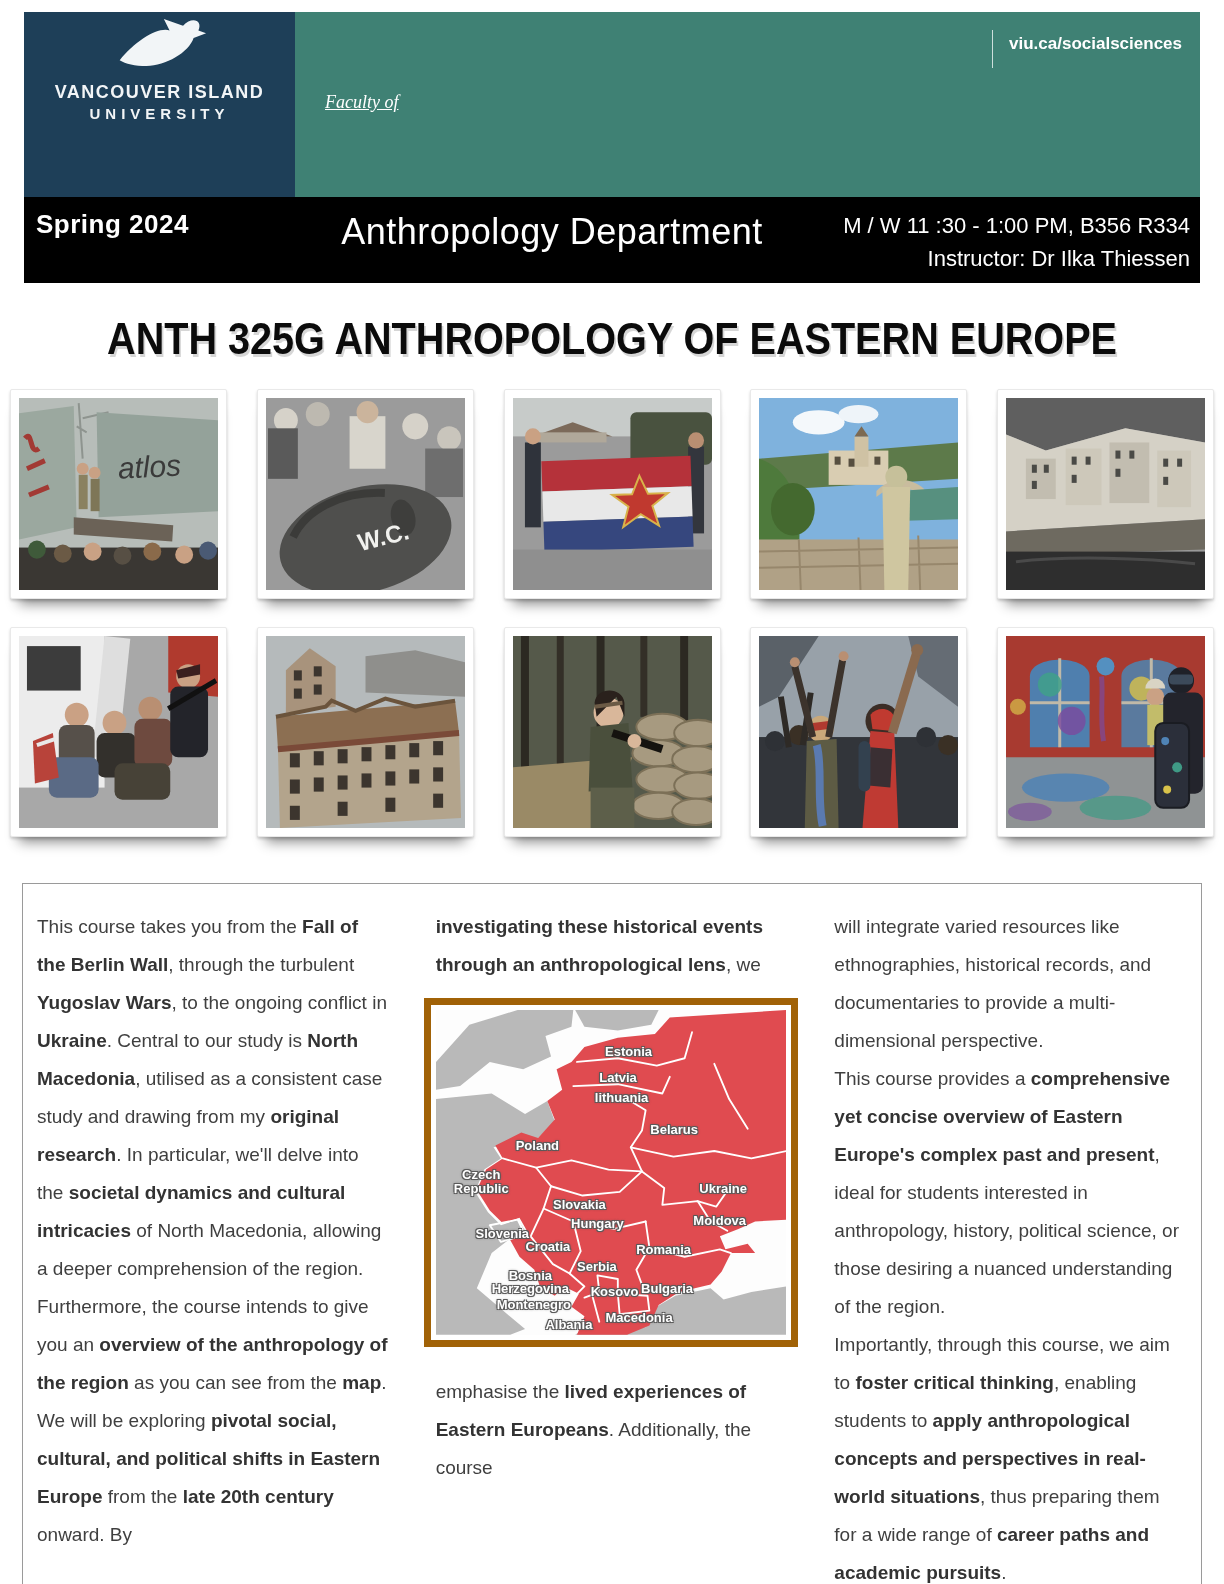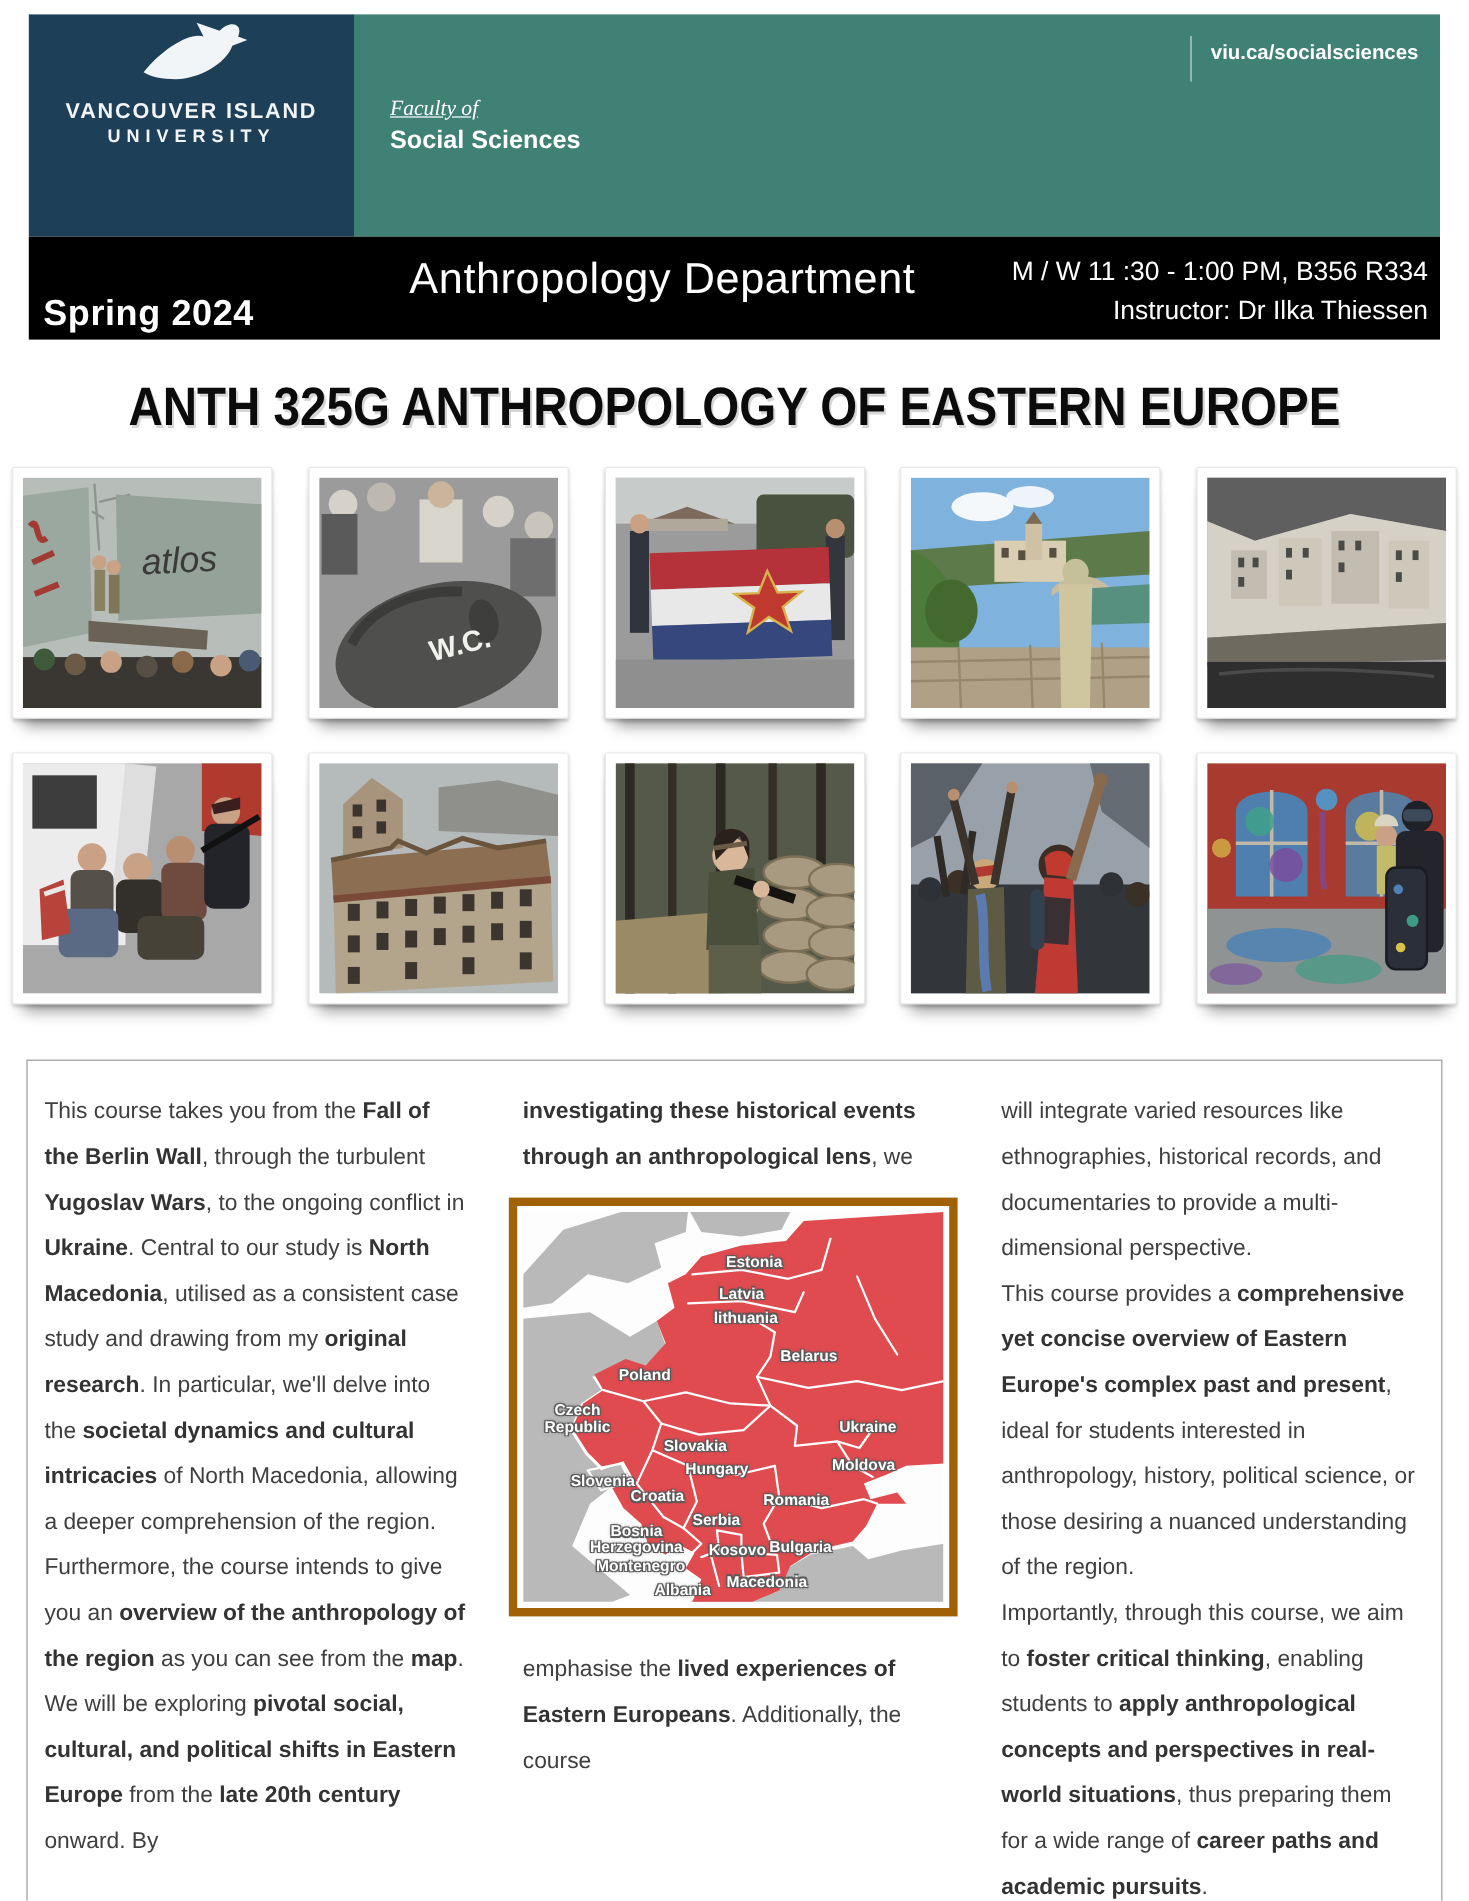--- a/index.html
+++ b/index.html
@@ -13,21 +13,21 @@
   .viu-logo{width:96px;height:58px;margin-bottom:10px;}
   .viu-name{color:#f2f5f7;text-align:center;line-height:1.35;}
   .viu-name .l1{font-size:18px;font-weight:bold;letter-spacing:1.5px;}
   .viu-name .l2{font-size:15px;font-weight:bold;letter-spacing:5px;}
   .teal-block{flex:1;background:#3f8174;position:relative;display:flex;flex-direction:column;justify-content:center;padding-left:30px;color:#fff;}
   .faculty-of{font-family:"Liberation Serif",serif;font-style:italic;font-size:18px;margin-bottom:4px;text-decoration:underline;}
   .faculty-name{font-size:21px;font-weight:bold;}
   .site-link{position:absolute;top:18px;right:18px;border-left:1px solid rgba(255,255,255,.75);padding:4px 0 14px 16px;font-size:17px;font-weight:bold;color:#fff;}
 
   .black-bar{background:#000;height:86px;display:flex;color:#fff;padding-top:12px;box-sizing:border-box;}
-  .term{flex:0 0 250px;padding-left:12px;font-size:30px;font-weight:bold;letter-spacing:.5px;margin-top:36px;}
+  .term{flex:0 0 250px;padding-left:12px;font-size:26px;font-weight:bold;letter-spacing:.5px;}
   .dept{flex:1;text-align:center;font-size:36px;font-weight:400;letter-spacing:.5px;padding-top:2px;}
   .sched-wrap{flex:0 0 372px;text-align:right;padding-right:10px;font-size:22px;line-height:1.5;}
 
   
   .course-title{margin:30px 0 0 0;text-align:center;font-size:45px;font-weight:900;color:#0b0b0b;
     transform:scaleX(.88);transform-origin:50% 50%;letter-spacing:0px;
     text-shadow:2px 3px 0 rgba(0,0,0,.16);}
 
   
   .photo-row{display:flex;justify-content:space-between;padding:0 10px;}
@@ -62,21 +62,20 @@
         <svg class="viu-logo" viewBox="0 0 100 60">
           <path fill="#f2f5f7" d="M8,50 C24,30 48,15 60,19 L54,7 L74,14 C83,4 95,8 90,19 L98,22 L85,27 C80,42 56,56 36,56 C24,56 14,54 8,50 Z M40,40 L58,33 L46,46 Z"></path>
         </svg>
         <div class="viu-name">
           <div class="l1">VANCOUVER ISLAND</div>
           <div class="l2">UNIVERSITY</div>
         </div>
       </div>
       <div class="teal-block">
         <div class="faculty-of">Faculty of</div>
-        <div class="faculty-name">Social Sciences</div>
         <div class="site-link">viu.ca/socialsciences</div>
       </div>
     </div>
     <div class="black-bar">
       <div class="term">Spring 2024</div>
       <div class="dept">Anthropology Department</div>
       <div class="sched-wrap">
         <div>M / W 11 :30 - 1:00 PM, B356 R334</div>
         <div>Instructor: Dr Ilka Thiessen</div>
       </div>

